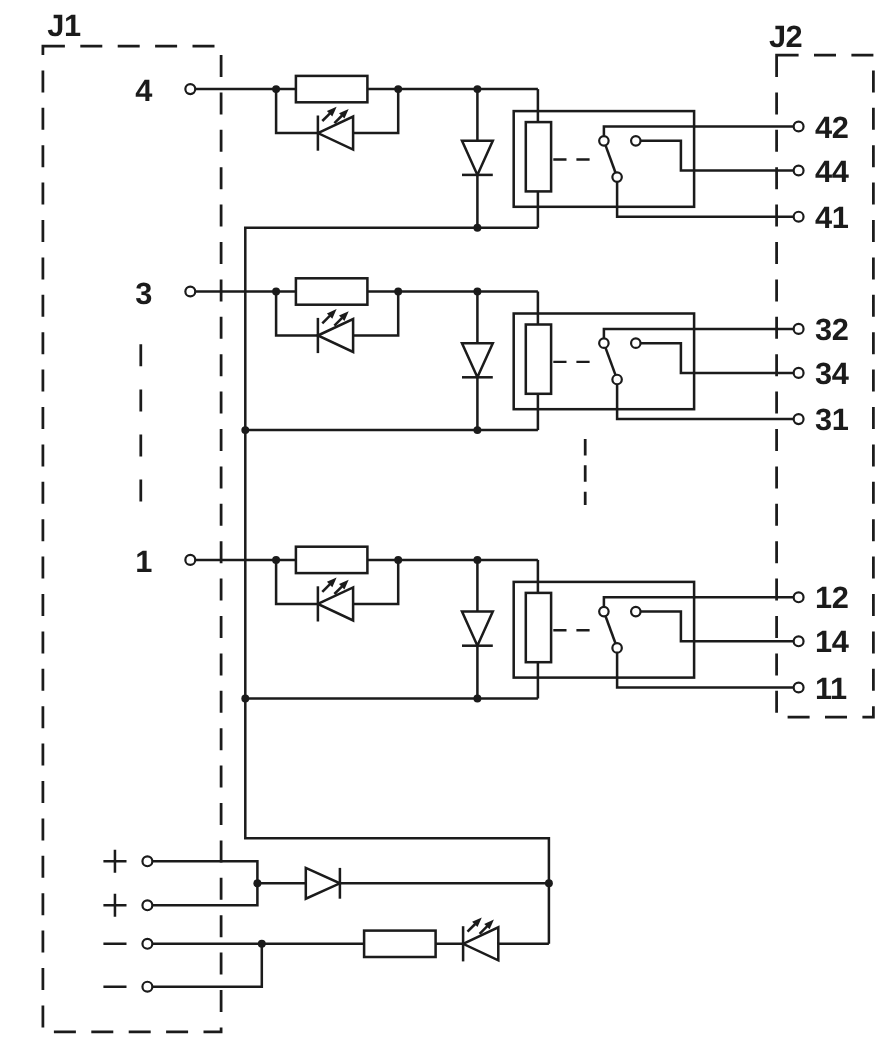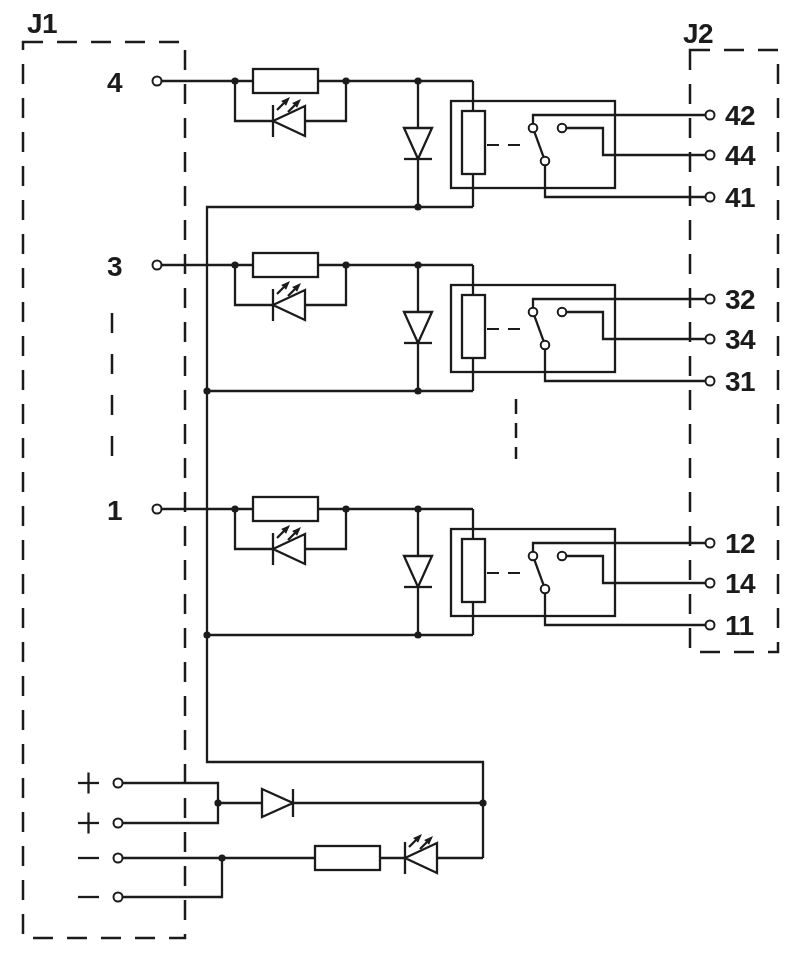--- a/index.html
+++ b/index.html
@@ -1,17 +1,17 @@
 <!DOCTYPE html>
 <html><head>
 <meta charset="utf-8">
 <style>
   html,body{margin:0;padding:0;background:#ffffff;}
   body{width:800px;height:965px;font-family:"Liberation Sans",sans-serif;}
-  .stage{width:782px;height:965px;background:#ffffff;}
+  .stage{width:782px;height:965px;background:#ffffff;padding-left:16px;}
   svg{display:block;}
   .w{stroke:#1b1b1b;stroke-width:2.3;fill:none;}
   .sym{fill:#ffffff;stroke:#1b1b1b;stroke-width:2.3;}
   .open{fill:none;stroke:#1b1b1b;stroke-width:2.3;}
   .term{fill:#ffffff;stroke:#1b1b1b;stroke-width:2;}
   .dot{fill:#1b1b1b;stroke:none;}
   .arrowhead{fill:#1b1b1b;stroke:none;}
   .link{stroke:#1b1b1b;stroke-width:2.2;stroke-dasharray:12 9;fill:none;}
   .border{fill:none;stroke:#1b1b1b;stroke-width:2.5;stroke-dasharray:20 14;}
   .ellipsis{stroke:#1b1b1b;stroke-width:2.5;fill:none;}

